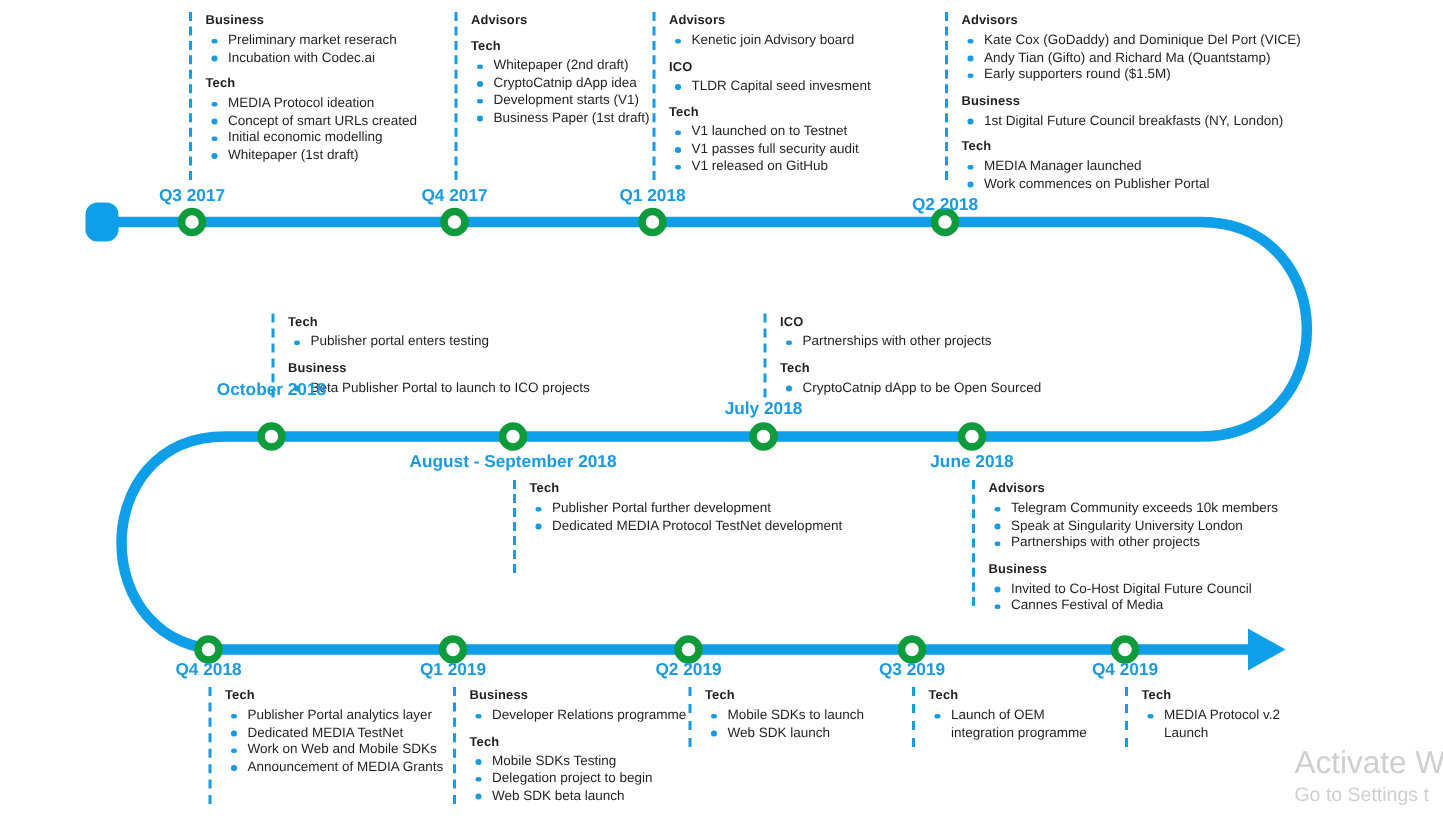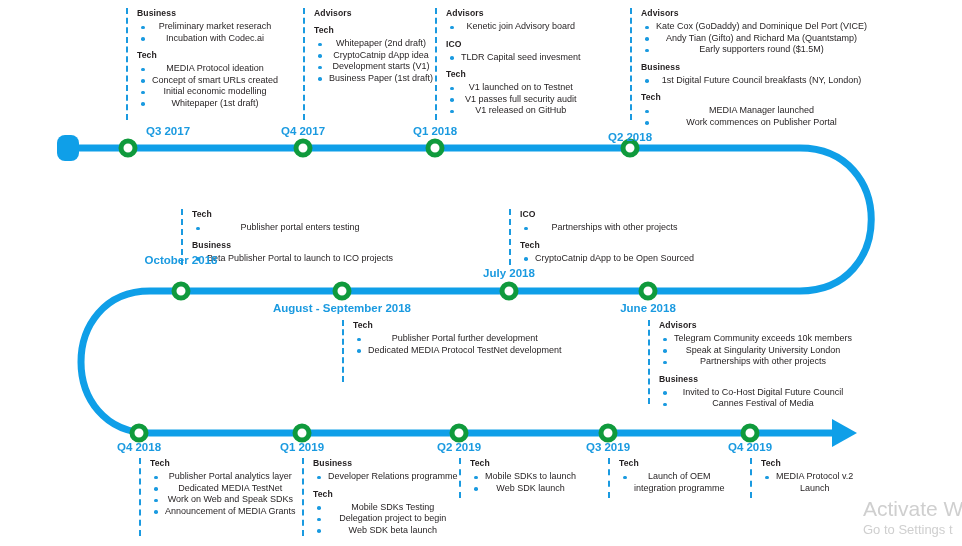--- a/index.html
+++ b/index.html
@@ -82,21 +82,20 @@
     margin: 0 0 0 2px;
     padding: 0;
   }
   ul.items li {
     position: relative;
     font-size: 9px;
     line-height: 11.5px;
     color: #231f20;
     padding-left: 13px;
     white-space: nowrap;
-    text-align: center;
   }
   ul.items li::before {
     content: "";
     position: absolute;
     left: 2px; top: 4.5px;
     width: 3.6px; height: 3.6px;
     border-radius: 50%;
     background: #1a9ae0;
   }
   ul.items li .l2 { display: block; }
@@ -135,21 +134,21 @@
     <path d="M 181,291 L 150,291
              C 58,291 58,433 150,433
              L 840,433" fill="none" stroke="#0f9fe8" stroke-width="7" stroke-linecap="round"></path>
 
     <polygon points="832,419 857,433 832,447" fill="#0f9fe8"></polygon>
   </svg>
 
   <div class="startcap" style="left:68px; top:148px;"></div>
 
   <div class="node" style="left:128px; top:148px;"></div>
-  <div class="caption" style="left:128px; top:125px;margin-left:40px;">Q3 2017</div>
+  <div class="caption" style="left:128px; top:125px;">Q3 2017</div>
 
   <div class="node" style="left:303px; top:148px;"></div>
   <div class="caption" style="left:303px; top:125px;">Q4 2017</div>
 
   <div class="node" style="left:435px; top:148px;"></div>
   <div class="caption" style="left:435px; top:125px;">Q1 2018</div>
 
   <div class="node" style="left:630px; top:148px;"></div>
   <div class="caption" style="left:630px; top:131px;">Q2 2018</div>
 
@@ -344,21 +343,21 @@
   </div>
 
   <div class="block" style="left:139px; top:458px;">
     <div class="stem" style="height:78px;"></div>
     <div class="body">
         <div class="grp">
           <div class="grp-title">Tech</div>
           <ul class="items">
             <li>Publisher Portal analytics layer</li>
             <li>Dedicated MEDIA TestNet</li>
-            <li>Work on Web and Speak SDKs</li>
+            <li>Work on Web and Mobile SDKs</li>
             <li>Announcement of MEDIA Grants</li>
           </ul>
         </div>
       </div>
   </div>
 
   <div class="block" style="left:302px; top:458px;">
     <div class="stem" style="height:78px;"></div>
     <div class="body">
         <div class="grp">

